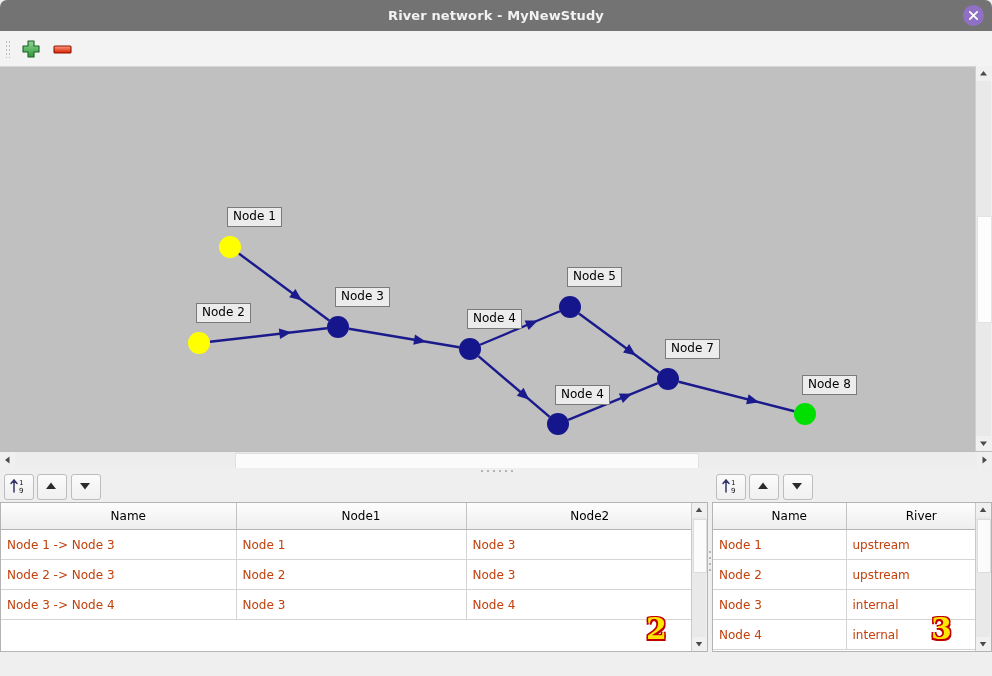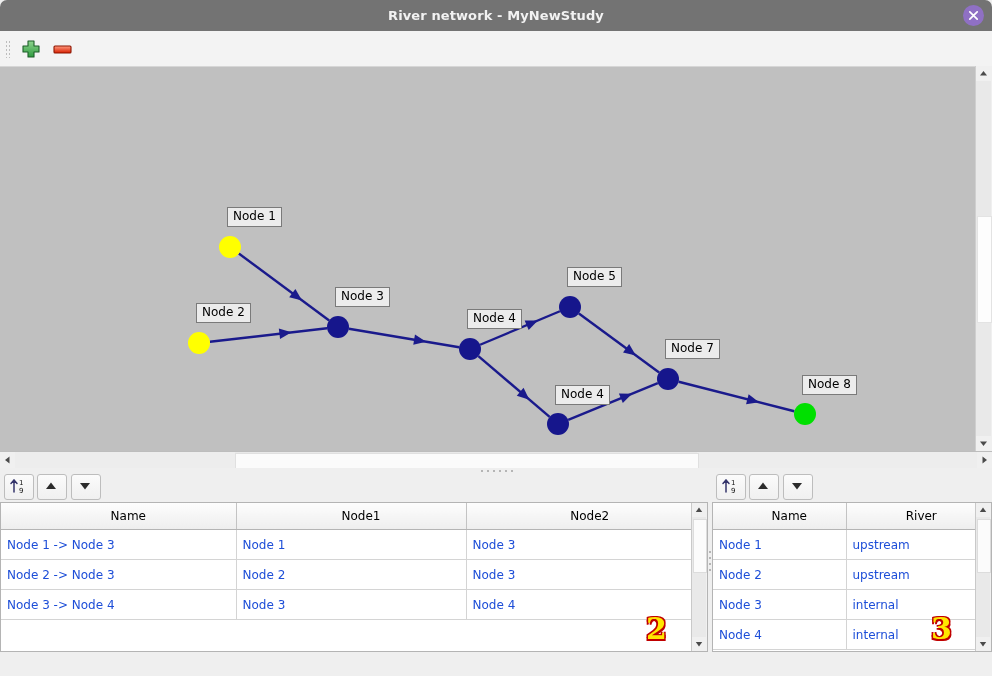--- a/index.html
+++ b/index.html
@@ -135,21 +135,21 @@
   table.tbl{border-collapse:collapse;width:100%;table-layout:fixed;}
   table.tbl th{
     height:24px;
     background:linear-gradient(#fdfdfd,#eeeeee);
     border-right:1px solid #c3c3c3;border-bottom:1px solid #b4b4b4;
     font-size:12px;font-weight:normal;text-align:center;color:#000;padding-left:21px;
   }
   table.tbl td{
     height:29px;
     border-right:1px solid #d4d4d4;border-bottom:1px solid #d4d4d4;
-    font-size:12px;padding:0 0 0 6px;color:#1d4ed8;white-space:nowrap;
+    font-size:12px;padding:0 0 0 6px;color:#c2410c;white-space:nowrap;
     background:#fff;
   }
   table.tbl th:last-child,table.tbl td:last-child{border-right:none;}
 
   .grid-v{
     position:absolute;right:0;top:0;width:15px;bottom:0;
     background:#f0f0f0;border-left:1px solid #c9c9c9;
   }
   .grid-v .sb-arrow{position:absolute;left:0;width:14px;height:14px;background:#f0f0f0;cursor:pointer;}
   .grid-v .sb-up{top:0;}

